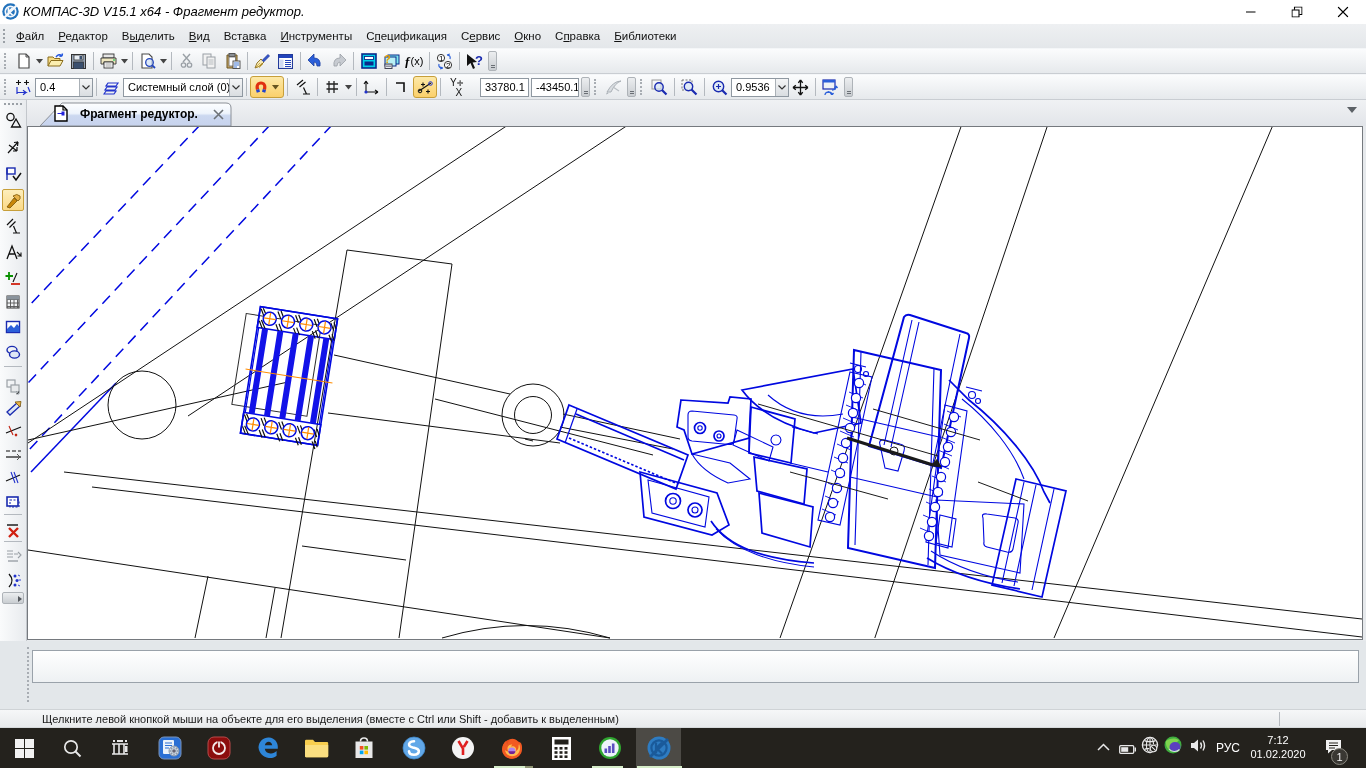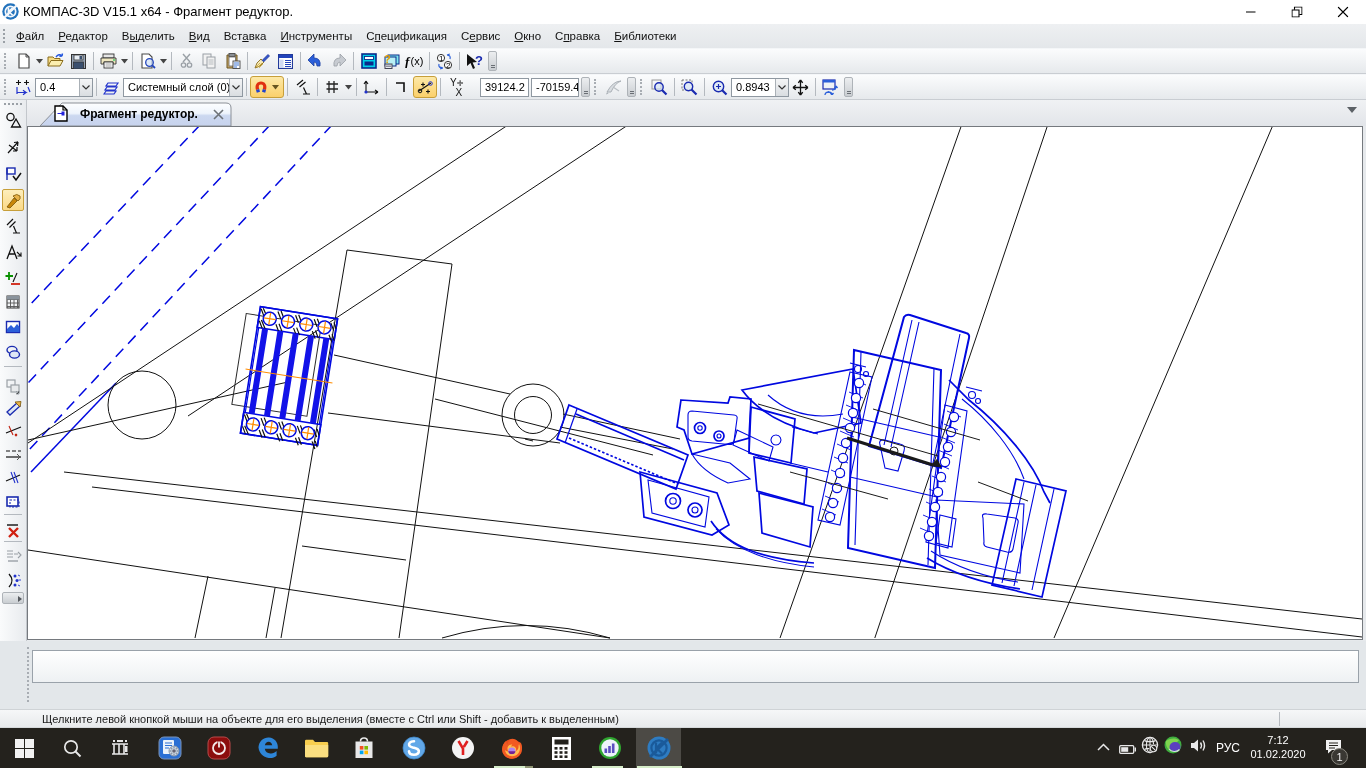--- a/index.html
+++ b/index.html
@@ -1,21 +1,21 @@
 <!DOCTYPE html>
 <html><head>
 <meta charset="utf-8">
 <style>
 * { margin:0; padding:0; box-sizing:border-box; }
 html,body { width:1366px; height:768px; overflow:hidden; font-family:"Liberation Sans", sans-serif; }
 #screen { position:relative; width:1366px; height:768px; background:#e9ebee; }
 
 
 #titlebar { position:absolute; left:0; top:0; width:1366px; height:24px; background:#ffffff; }
-#titlebar .ttext { position:absolute; left:23px; top:4px; font-size:13px; color:#000; }
+#titlebar .ttext { position:absolute; left:23px; top:4px; font-size:13px; color:#000;font-style:italic; }
 #winbtns { position:absolute; right:0; top:0; height:24px; }
 .wb { position:absolute; top:0; width:46px; height:24px; }
 .wb svg { position:absolute; left:50%; top:50%; transform:translate(-50%,-50%); }
 
 
 #menubar { position:absolute; left:0; top:24px; width:1366px; height:24px; background:linear-gradient(#eef0f2,#e4e7ea); display:flex; align-items:center; font-size:11.5px; color:#111; }
 #menubar .grip { width:4px; height:14px; margin-left:3px; margin-right:2px; border-left:2px dotted #9aa0a6; }
 #menubar .mi { padding:3px 7px; }
 .ul { text-decoration:underline; }
 
@@ -342,24 +342,24 @@
           <svg width="17" height="17" viewBox="0 0 17 17">
             <path d="M2 12 L14 4" stroke="#111" stroke-width="1.1"></path>
             <circle cx="3" cy="12" r="1.8" fill="none" stroke="#111"></circle>
             <circle cx="13.5" cy="4.5" r="1.8" fill="none" stroke="#2233cc"></circle>
             <path d="M6 3.5 v4 M4 5.5 h4 M11 10.5 v4 M9 12.5 h4" stroke="#111" stroke-width="1.1"></path>
           </svg>
         </span>
       <span class="tsep"></span>
       <span style="width:36px;flex:0 0 auto;font-size:10px;color:#111;line-height:9px;padding-left:6px">Y<span style="font-size:8px">✛</span><br>&nbsp;&nbsp;X</span>
       <span class="combo" style="width:49px">
-          <span class="ctext">39124.2</span>
+          <span class="ctext">33780.1</span>
         </span>
       <span class="combo" style="width:48px;margin-left:2px">
-          <span class="ctext">-70159.4</span>
+          <span class="ctext">-43450.1</span>
         </span>
       <span class="endtag"></span>
       <span class="tgrip"></span>
       <span class="tbtn">
           <svg width="18" height="16" viewBox="0 0 18 16">
             <path d="M2 13 Q8 2 16 2 Q10 4 6 13 Z" fill="#d9dde1" stroke="#aab0b6"></path>
             <path d="M2 13 l-1 2.5 l2.5 -1 Z" fill="#aab0b6"></path>
             <path d="M8 8 l6 4" stroke="#b8bdc2" stroke-width="1.2"></path>
           </svg>
         </span>
@@ -382,21 +382,21 @@
         </span>
       <span class="tsep"></span>
       <span class="tbtn">
           <svg width="17" height="17" viewBox="0 0 17 17">
             <circle cx="7.5" cy="7.5" r="5.2" fill="#d6e4f7" fill-opacity="0.6" stroke="#1a2bb0" stroke-width="1.4"></circle>
             <path d="M5 7.5 h5 M7.5 5 v5" stroke="#1a2bb0" stroke-width="1.2"></path>
             <path d="M11 11 L15.5 15.5" stroke="#1a2bb0" stroke-width="2.2"></path>
           </svg>
         </span>
       <span class="combo" style="width:58px">
-          <span class="ctext">0.8943</span>
+          <span class="ctext">0.9536</span>
           <span class="cbtn">
             <svg width="8" height="5" viewBox="0 0 8 5">
               <path d="M0.5 0.5 L4 4 L7.5 0.5" fill="none" stroke="#333" stroke-width="1.2"></path>
             </svg>
           </span>
         </span>
       <span class="tbtn">
           <svg width="17" height="17" viewBox="0 0 17 17">
             <path d="M8.5 1 V16 M1 8.5 H16 M8.5 1 l-2.2 2.8 M8.5 1 l2.2 2.8 M8.5 16 l-2.2 -2.8 M8.5 16 l2.2 -2.8 M1 8.5 l2.8 -2.2 M1 8.5 l2.8 2.2 M16 8.5 l-2.8 -2.2 M16 8.5 l-2.8 2.2" stroke="#111" stroke-width="1.3" fill="none"></path>
           </svg>

